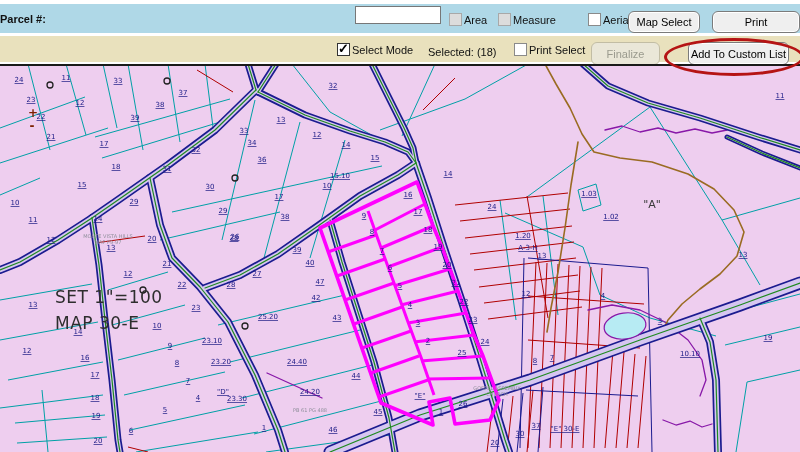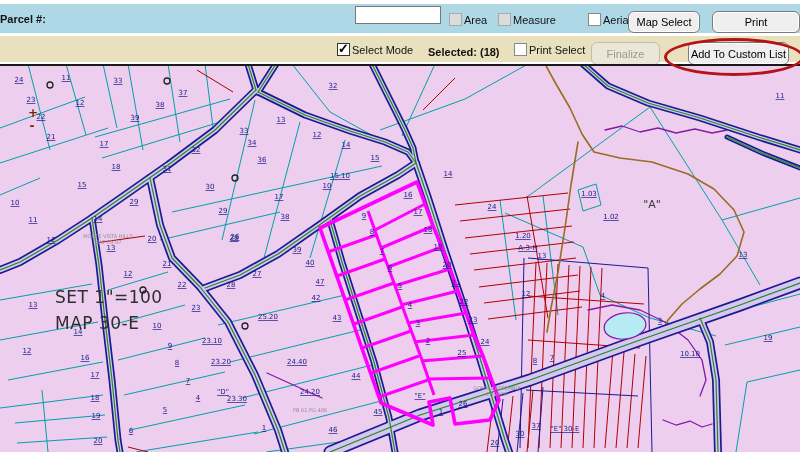--- a/index.html
+++ b/index.html
@@ -61,21 +61,21 @@
     <span class="lbl">Aerials</span>
   </div>
   <div class="btn" style="left:628px;top:11px;width:70px;">Map Select</div>
   <div class="btn" style="left:712px;top:11px;width:86px;">Print</div>
 
   <div id="bar2"></div>
   <div class="cbrow" style="left:337px;top:43px;">
     <span class="cb checked"></span>
     <span class="lbl">Select Mode</span>
   </div>
-  <span class="lbl" style="position:absolute;left:428px;top:46px;font-weight:bold;">Selected: (18)</span>
+  <span class="lbl" style="position:absolute;left:428px;top:46px;">Selected: (18)</span>
   <div class="cbrow" style="left:514px;top:43px;">
     <span class="cb"></span>
     <span class="lbl">Print Select</span>
   </div>
   <div class="btn disabled" style="left:591px;top:42px;width:67px;height:21px;">Finalize</div>
   <div class="btn" style="left:688px;top:42px;width:99px;height:21px;">Add To Custom List</div>
   <div id="annot"></div>
 
   <div id="blackline"></div>
 

